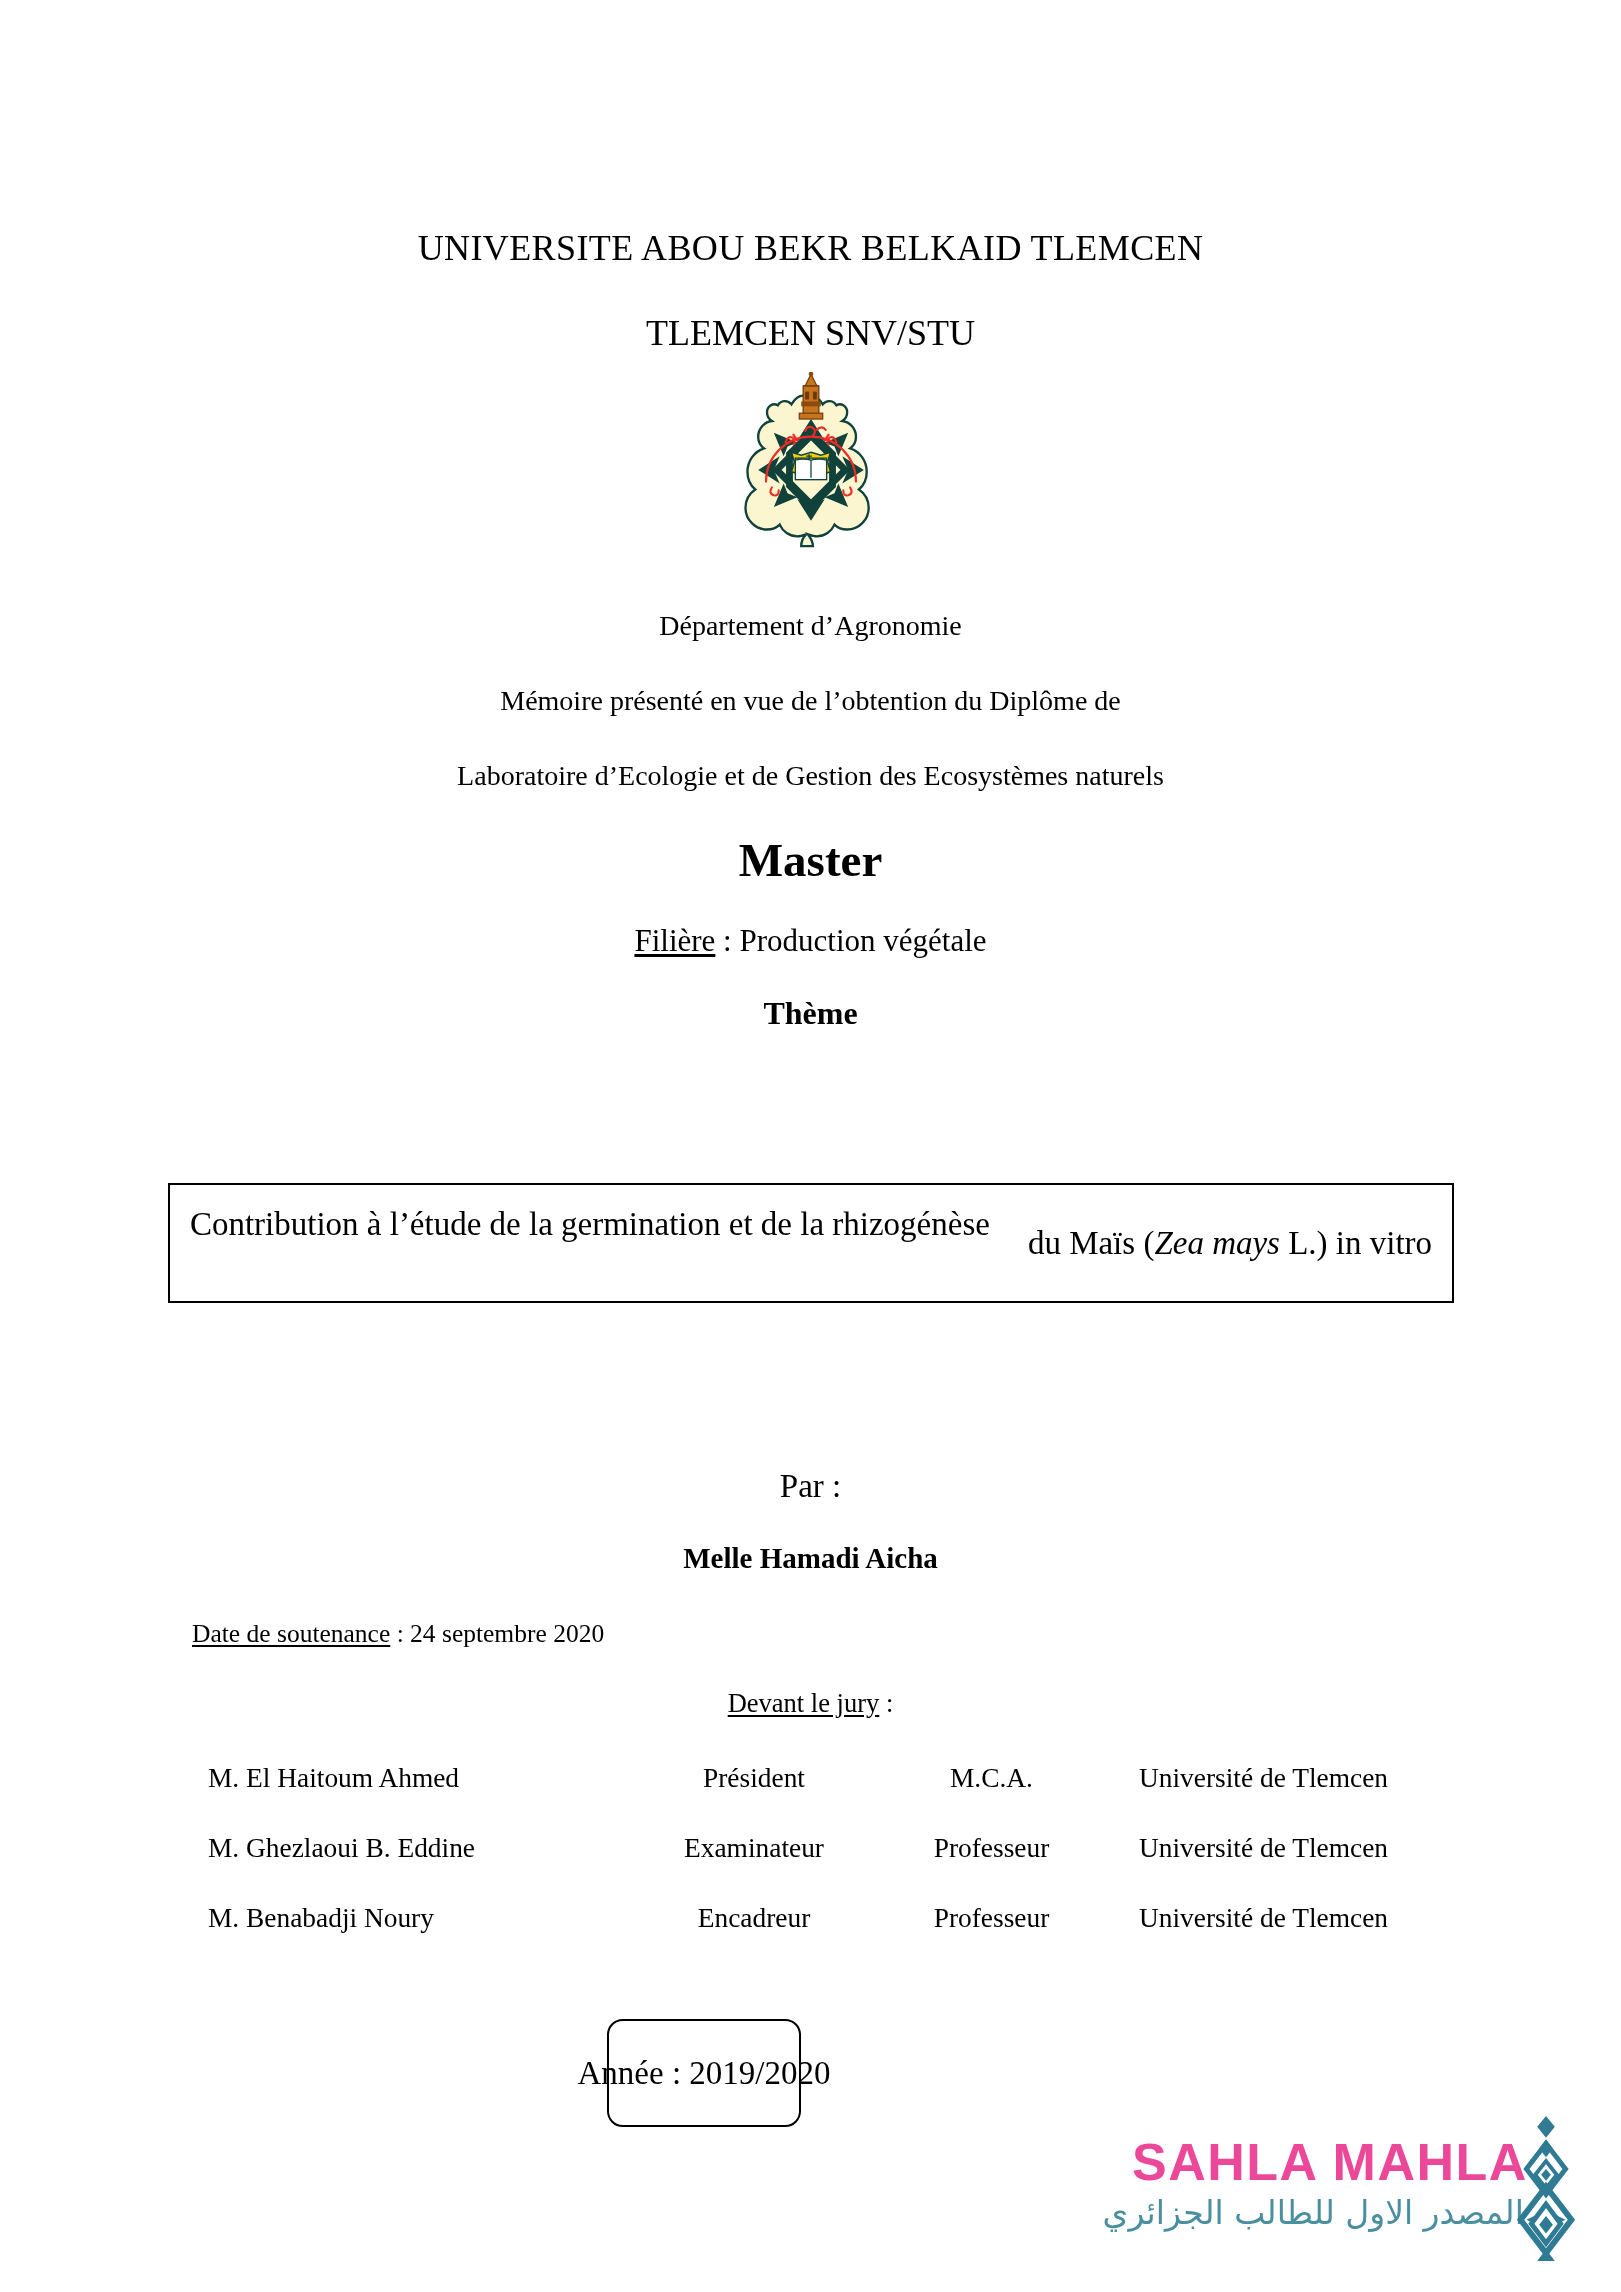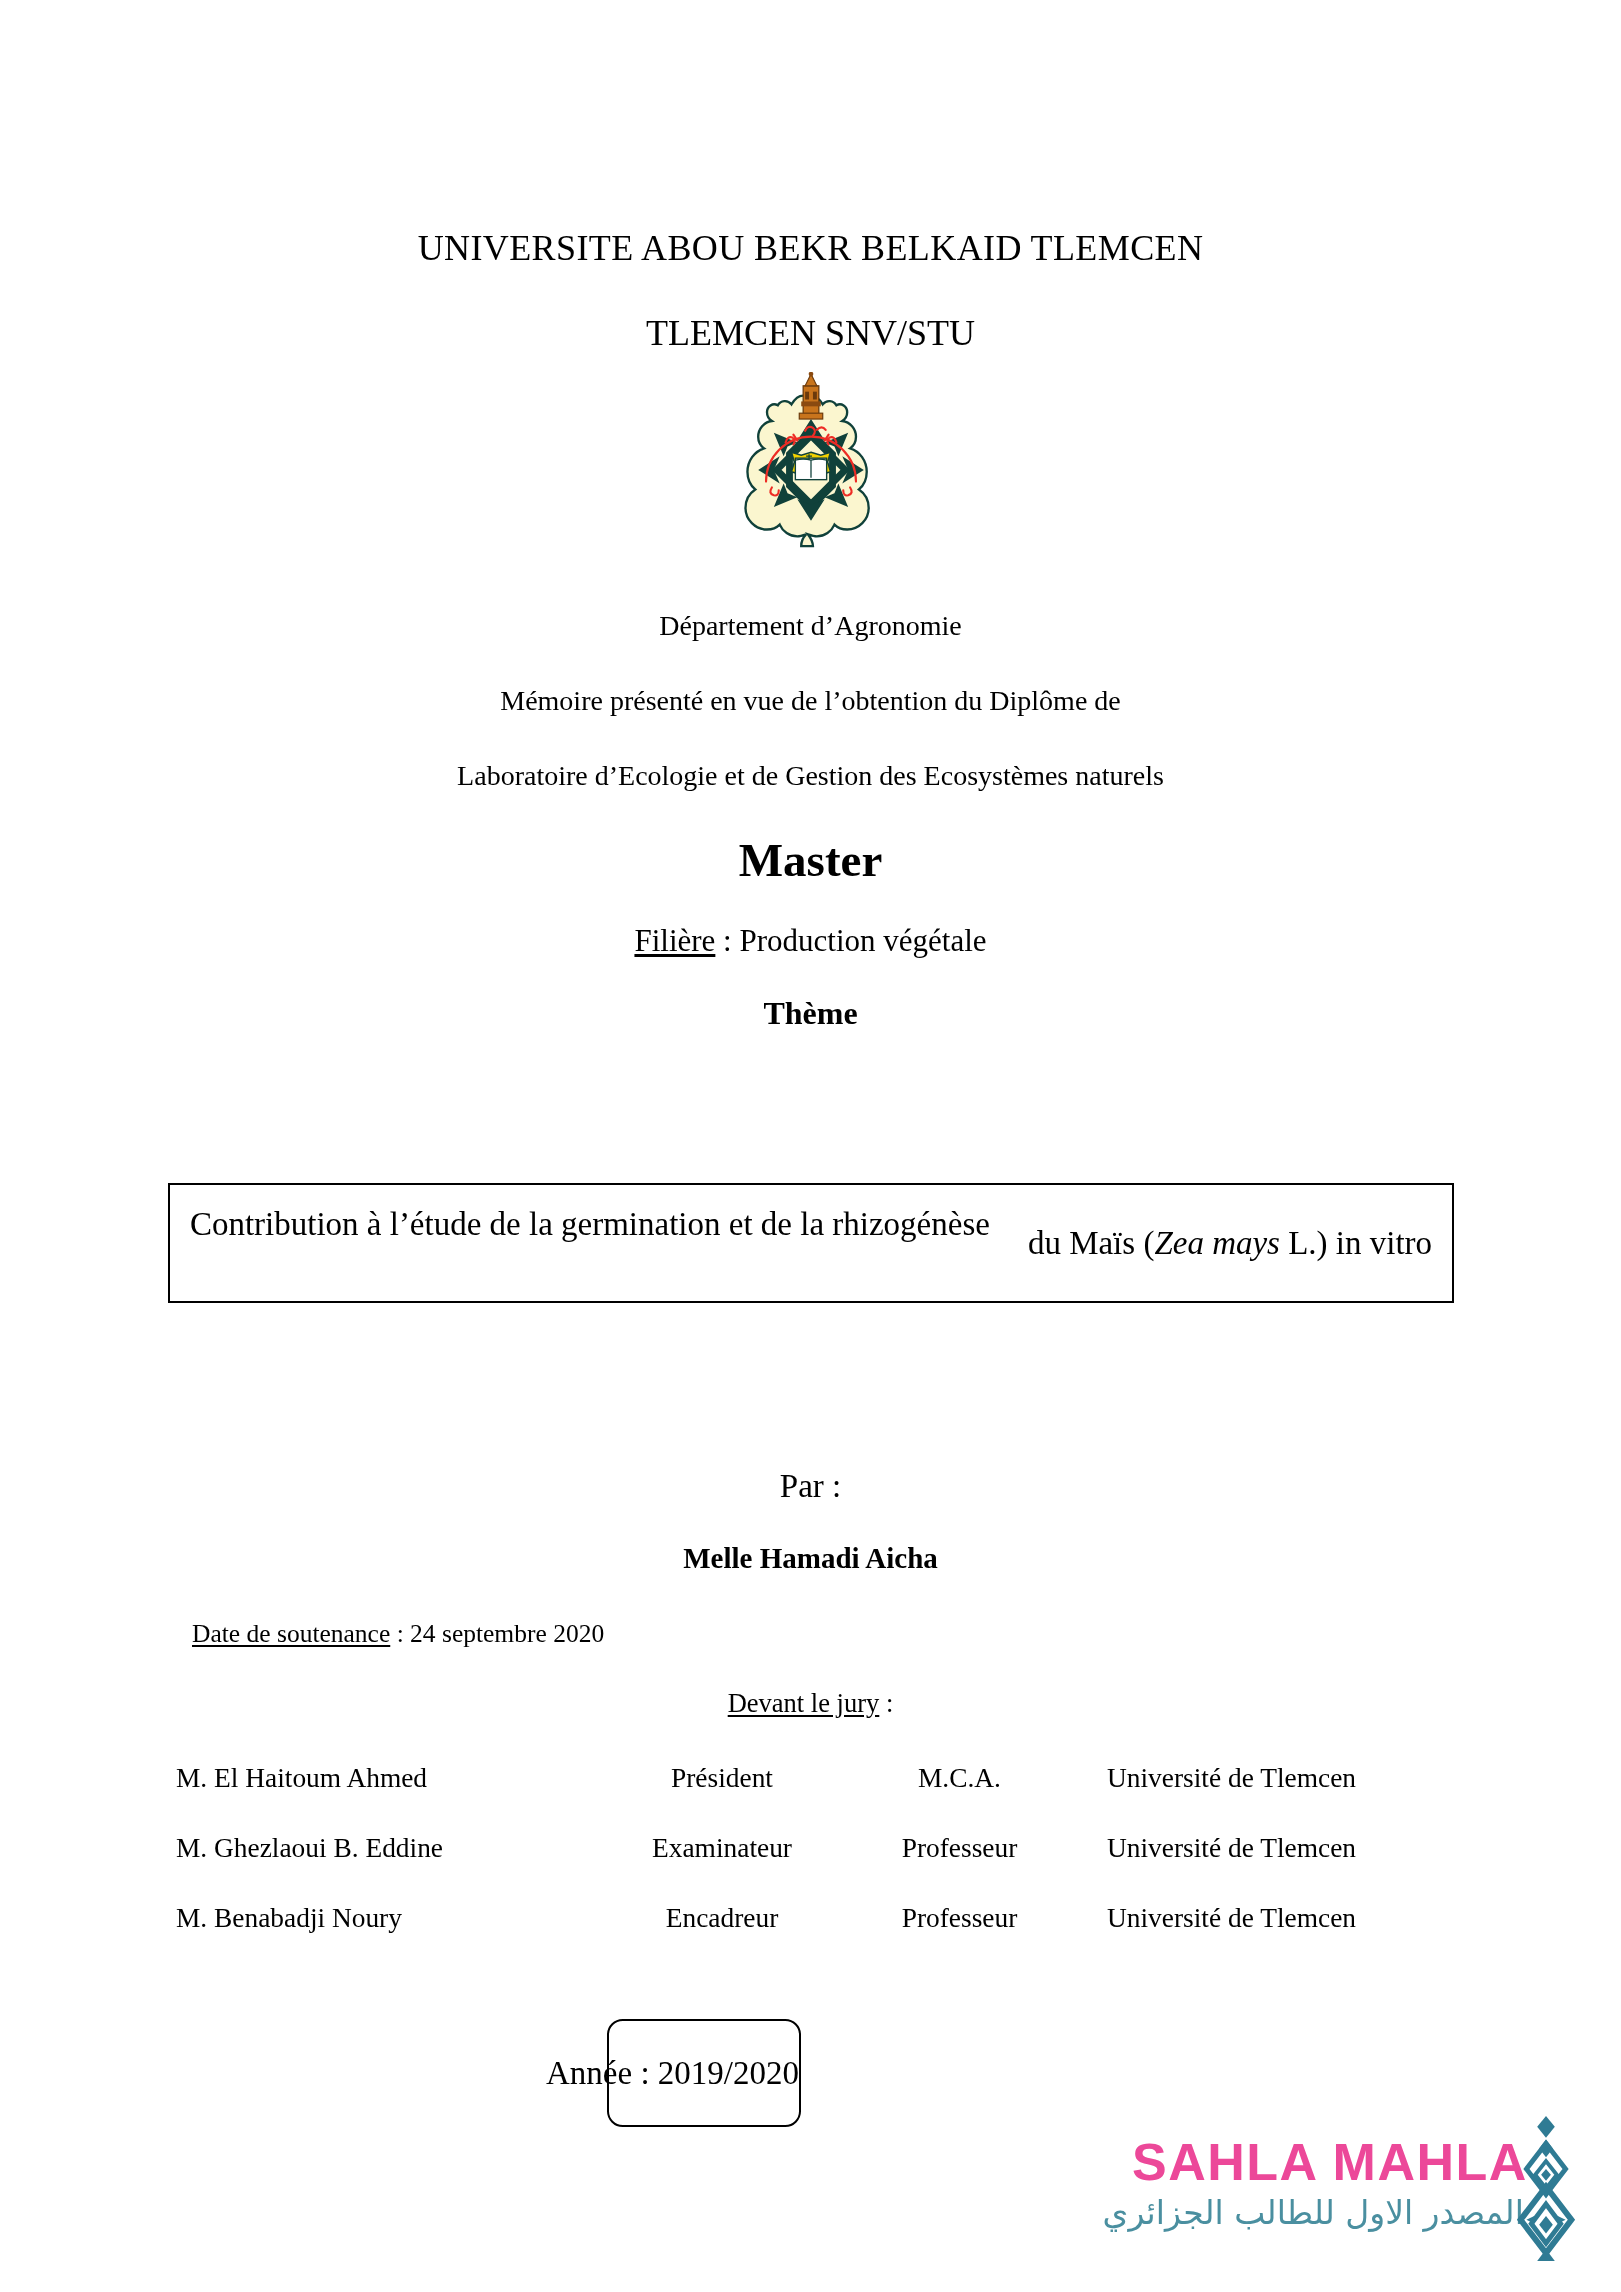--- a/index.html
+++ b/index.html
@@ -144,21 +144,21 @@
     position: absolute;
     top: 1688px;
     left: 0;
     width: 100%;
     text-align: center;
     font-size: 26.5px;
   }
   .jury-table {
     position: absolute;
     top: 1743px;
-    left: 176px;
+    left: 208px;
     width: 1215px;
     border-collapse: collapse;
     font-size: 27.4px;
   }
   .jury-table td {
     padding: 0;
     height: 70px;
     vertical-align: middle;
     white-space: nowrap;
   }
@@ -172,21 +172,21 @@
     position: absolute;
     top: 2019px;
     left: 607px;
     width: 194px;
     height: 108px;
     border: 2px solid #000000;
     border-radius: 15.7px;
     box-sizing: border-box;
     display: flex;
     align-items: center;
-    justify-content: flex-end;
+    justify-content: center;
     font-size: 33px;
     white-space: nowrap;
   }
 
   
   .wm {
     position: absolute;
     top: 2132px;
     left: 1132px;
     width: 451px;

